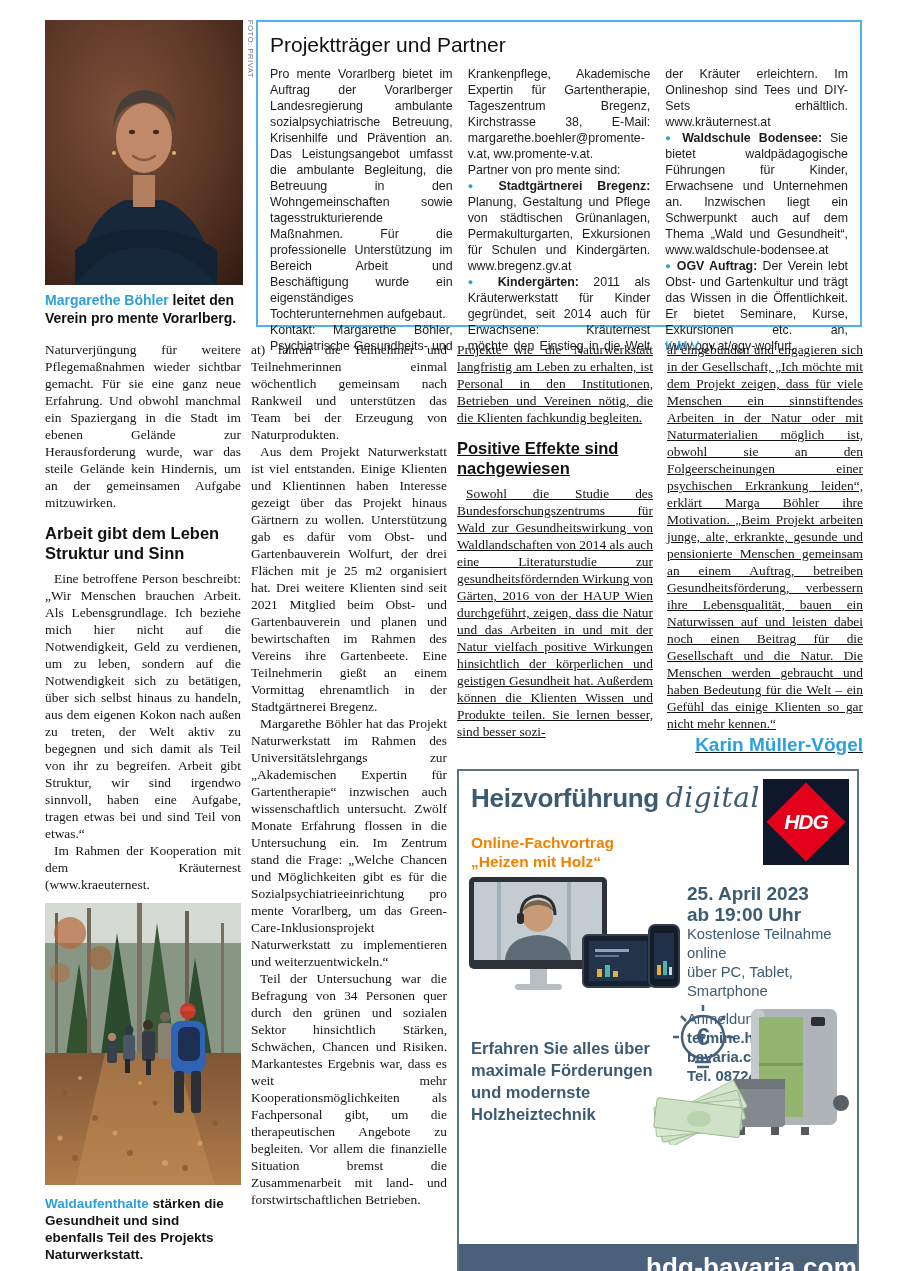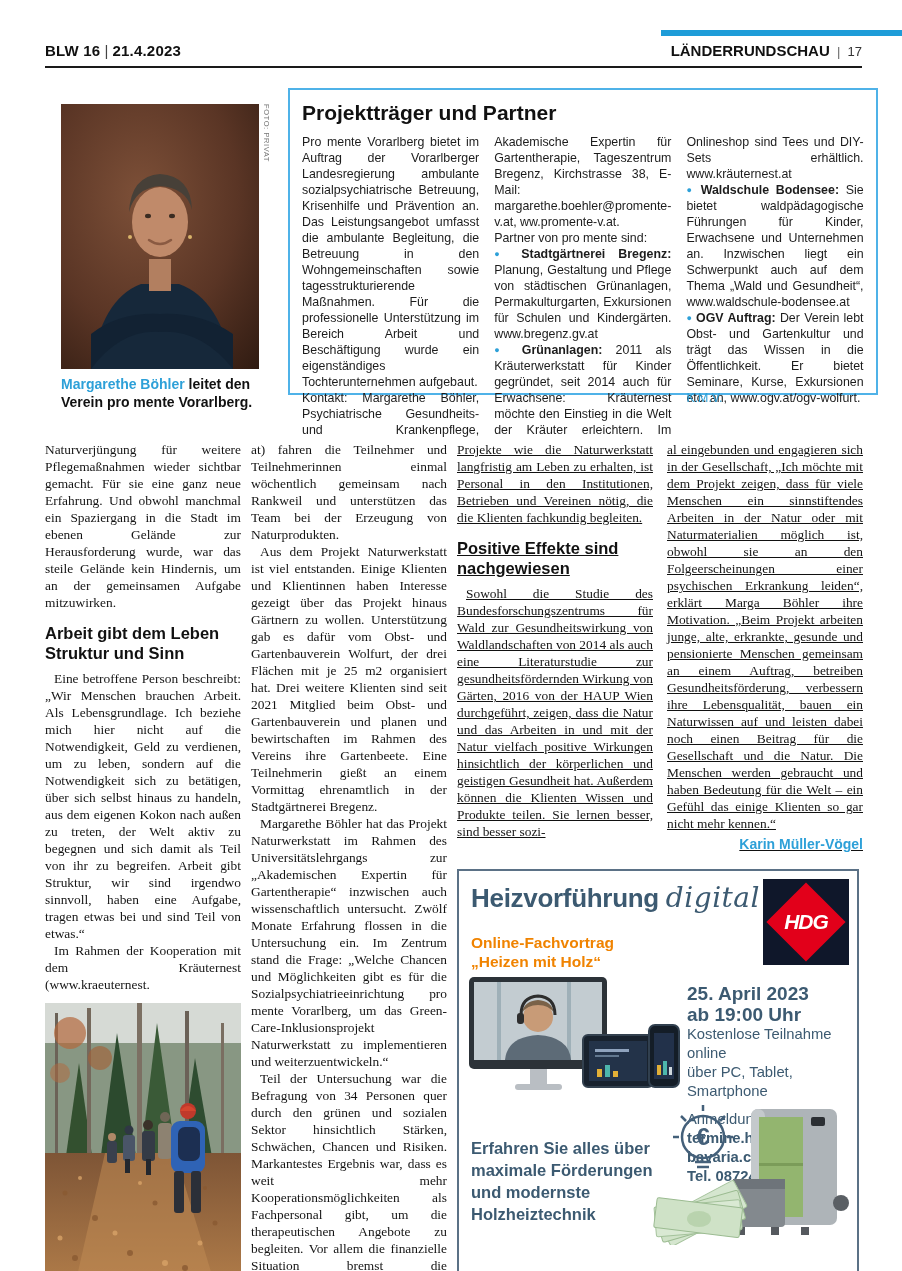--- a/index.html
+++ b/index.html
@@ -16,37 +16,37 @@
   .hdr-right .pg{font-weight:400;font-size:13px;color:#333;}
   .hdr-right .sep{font-weight:400;color:#666;padding:0 3px;}
   
   .top{display:flex;gap:13px;margin-top:20px;}
   .portrait{width:198px;flex:0 0 198px;position:relative;}
   .portrait svg{display:block;}
   .credit{position:absolute;top:0;right:-12px;writing-mode:vertical-rl;font-size:7.5px;color:#777;letter-spacing:.6px;}
   .pcap{margin-top:6px;font-size:14px;line-height:18px;font-weight:bold;}
   .blue{color:#2da0d8;}
   .infobox{flex:1;border:2px solid #4fb2e8;box-sizing:border-box;height:307px;padding:8px 12px 10px;}
-  .infobox h1{margin:2px 0 8px;font-size:21px;line-height:26px;font-weight:bold;}
+  .infobox h1{margin:2px 0 8px;font-size:21px;line-height:26px;font-weight:normal;}
   .ib-cols{column-count:3;column-gap:15px;font-size:12.4px;line-height:16px;text-align:justify;color:#1c1c1c;}
   .ib-cols p{margin:0;}
   .partner::before{content:"● ";color:#2da0d8;font-size:9px;vertical-align:1px;}
   .partner b{font-weight:bold;}
   .kmv{text-align:left;color:#2da0d8;font-weight:normal;margin-top:-16px;}
   
   .article{display:flex;gap:10px;margin-top:14px;}
   .acol{width:196px;flex:0 0 196px;font-family:"Liberation Serif",serif;font-size:13.4px;line-height:17px;
         text-align:justify;color:#141414;}
   .acol p{margin:0;}
   .acol p.ind{text-indent:9px;}
   .acol h2{font-family:"Liberation Sans",sans-serif;font-size:16.5px;line-height:20px;font-weight:bold;
            margin:12px 0 7px;text-align:left;color:#111;}
   .figure{margin-top:10px;}
   .fcap{margin-top:6px;font-family:"Liberation Sans",sans-serif;font-size:13.5px;line-height:17px;font-weight:bold;text-align:left;}
-  .byline{font-family:"Liberation Sans",sans-serif;font-weight:bold;color:#2da0d8;text-align:right;font-size:14px;margin-top:4px;}
+  .byline{font-family:"Liberation Sans",sans-serif;font-weight:bold;color:#2da0d8;text-align:right;font-size:19px;margin-top:4px;}
   .rblock{width:402px;flex:0 0 402px;}
   .cols34{display:flex;gap:14px;text-decoration:underline;}
   
   .ad{position:relative;margin-top:16px;border:2px solid #5b7186;height:523px;box-sizing:border-box;background:#fff;}
   .ad-title{position:absolute;top:10px;left:12px;color:#3c5a71;font-size:26px;font-weight:bold;letter-spacing:-.3px;}
   .ad-title .script{font-family:"DejaVu Serif",serif;font-style:italic;font-weight:400;font-size:28px;letter-spacing:.5px;}
   .hdg{position:absolute;top:8px;right:8px;width:86px;height:86px;background:#0f172a;display:flex;align-items:center;justify-content:center;}
   .hdg .diamond{position:absolute;width:56px;height:56px;background:#e2001a;transform:rotate(45deg);}
   .hdg .hdg-txt{position:relative;color:#fff;font-weight:bold;font-size:21px;letter-spacing:-1px;font-style:italic;}
   .ad-sub{position:absolute;top:62px;left:12px;color:#f08300;font-weight:bold;font-size:15.5px;line-height:19px;}
@@ -58,34 +58,23 @@
   .promo{position:absolute;top:266px;left:12px;color:#3c5a71;font-weight:bold;font-size:16.5px;line-height:22px;}
   .heizgfx{position:absolute;top:232px;left:192px;}
   .ad-bar{position:absolute;left:0;right:0;bottom:0;height:46px;background:#4a6179;color:#fff;
           font-weight:bold;font-size:26px;line-height:46px;text-align:right;letter-spacing:.2px;}
 </style>
 </head>
 <body>
 
 <div class="page">
 
-  <div class="hdr">
-    <div class="hdr-left">
-      <span>BLW 16</span><span class="sep">|</span><span>21.4.2023</span>
-    </div>
-    <div class="hdr-right">
-      <div class="bar"></div>
-      <span>LÄNDERRUNDSCHAU</span>
-      <span class="sep pg">|</span>
-      <span class="pg">17</span>
-    </div>
-  </div>
 
   <div class="top">
-    <figure class="portrait" style="margin:16px">
+    <figure class="portrait" style="margin:0">
       <svg width="198" height="265" viewBox="0 0 198 265">
         <defs>
           <radialGradient id="bgbr" cx="40%" cy="35%" r="90%">
             <stop offset="0%" stop-color="#7d5038"></stop>
               <stop offset="55%" stop-color="#5a3525"></stop>
               <stop offset="100%" stop-color="#2e1a11"></stop>
           </radialGradient>
         </defs>
         <rect width="198" height="265" fill="url(#bgbr)"></rect>
         <path d="M30 265 Q40 195 80 180 L118 180 Q160 195 172 265 Z" fill="#16283a"></path>
@@ -105,21 +94,21 @@
       </figcaption>
     </figure>
 
     <aside class="infobox">
       <h1>Projektträger und Partner</h1>
       <div class="ib-cols">
         <p>Pro mente Vorarlberg bietet im Auftrag der Vorarlberger Landesregierung ambulante sozialpsychiatrische Betreuung, Krisenhilfe und Prävention an. Das Leistungsangebot umfasst die ambulante Begleitung, die Betreuung in den Wohngemeinschaften sowie tagesstrukturierende Maßnahmen. Für die professionelle Unterstützung im Bereich Arbeit und Beschäftigung wurde ein eigenständiges Tochterunternehmen aufgebaut.</p>
         <p>Kontakt: Margarethe Böhler, Psychiatrische Gesundheits- und Krankenpflege, Akademische Expertin für Gartentherapie, Tageszentrum Bregenz, Kirchstrasse 38, E-Mail: margarethe.boehler@promente-v.at, ww.promente-v.at.</p>
         <p>Partner von pro mente sind:</p>
         <p class="partner"><b>Stadtgärtnerei Bregenz:</b><span> Planung, Gestaltung und Pflege von städtischen Grünanlagen, Permakulturgarten, Exkursionen für Schulen und Kindergärten. www.bregenz.gv.at</span></p>
-        <p class="partner"><b>Grünanlagen:</b><span> 2011 als Kräuterwerkstatt für Kinder gegründet, seit 2014 auch für Erwachsene: Kräuternest möchte den Einstieg in die Welt der Kräuter erleichtern. Im Onlineshop sind Tees und DIY-Sets erhältlich. www.kräuternest.at</span></p>
+        <p class="partner"><b>Kindergärten:</b><span> 2011 als Kräuterwerkstatt für Kinder gegründet, seit 2014 auch für Erwachsene: Kräuternest möchte den Einstieg in die Welt der Kräuter erleichtern. Im Onlineshop sind Tees und DIY-Sets erhältlich. www.kräuternest.at</span></p>
         <p class="partner"><b>Waldschule Bodensee:</b><span> Sie bietet waldpädagogische Führungen für Kinder, Erwachsene und Unternehmen an. Inzwischen liegt ein Schwerpunkt auch auf dem Thema „Wald und Gesundheit“, www.waldschule-bodensee.at</span></p>
         <p class="partner"><b>OGV Auftrag:</b><span> Der Verein lebt Obst- und Gartenkultur und trägt das Wissen in die Öffentlichkeit. Er bietet Seminare, Kurse, Exkursionen etc. an, www.ogv.at/ogv-wolfurt.</span></p>
         <div class="kmv">K.M.V.</div>
       </div>
     </aside>
   </div>
 
   <div class="article">
 
     <div class="acol">

